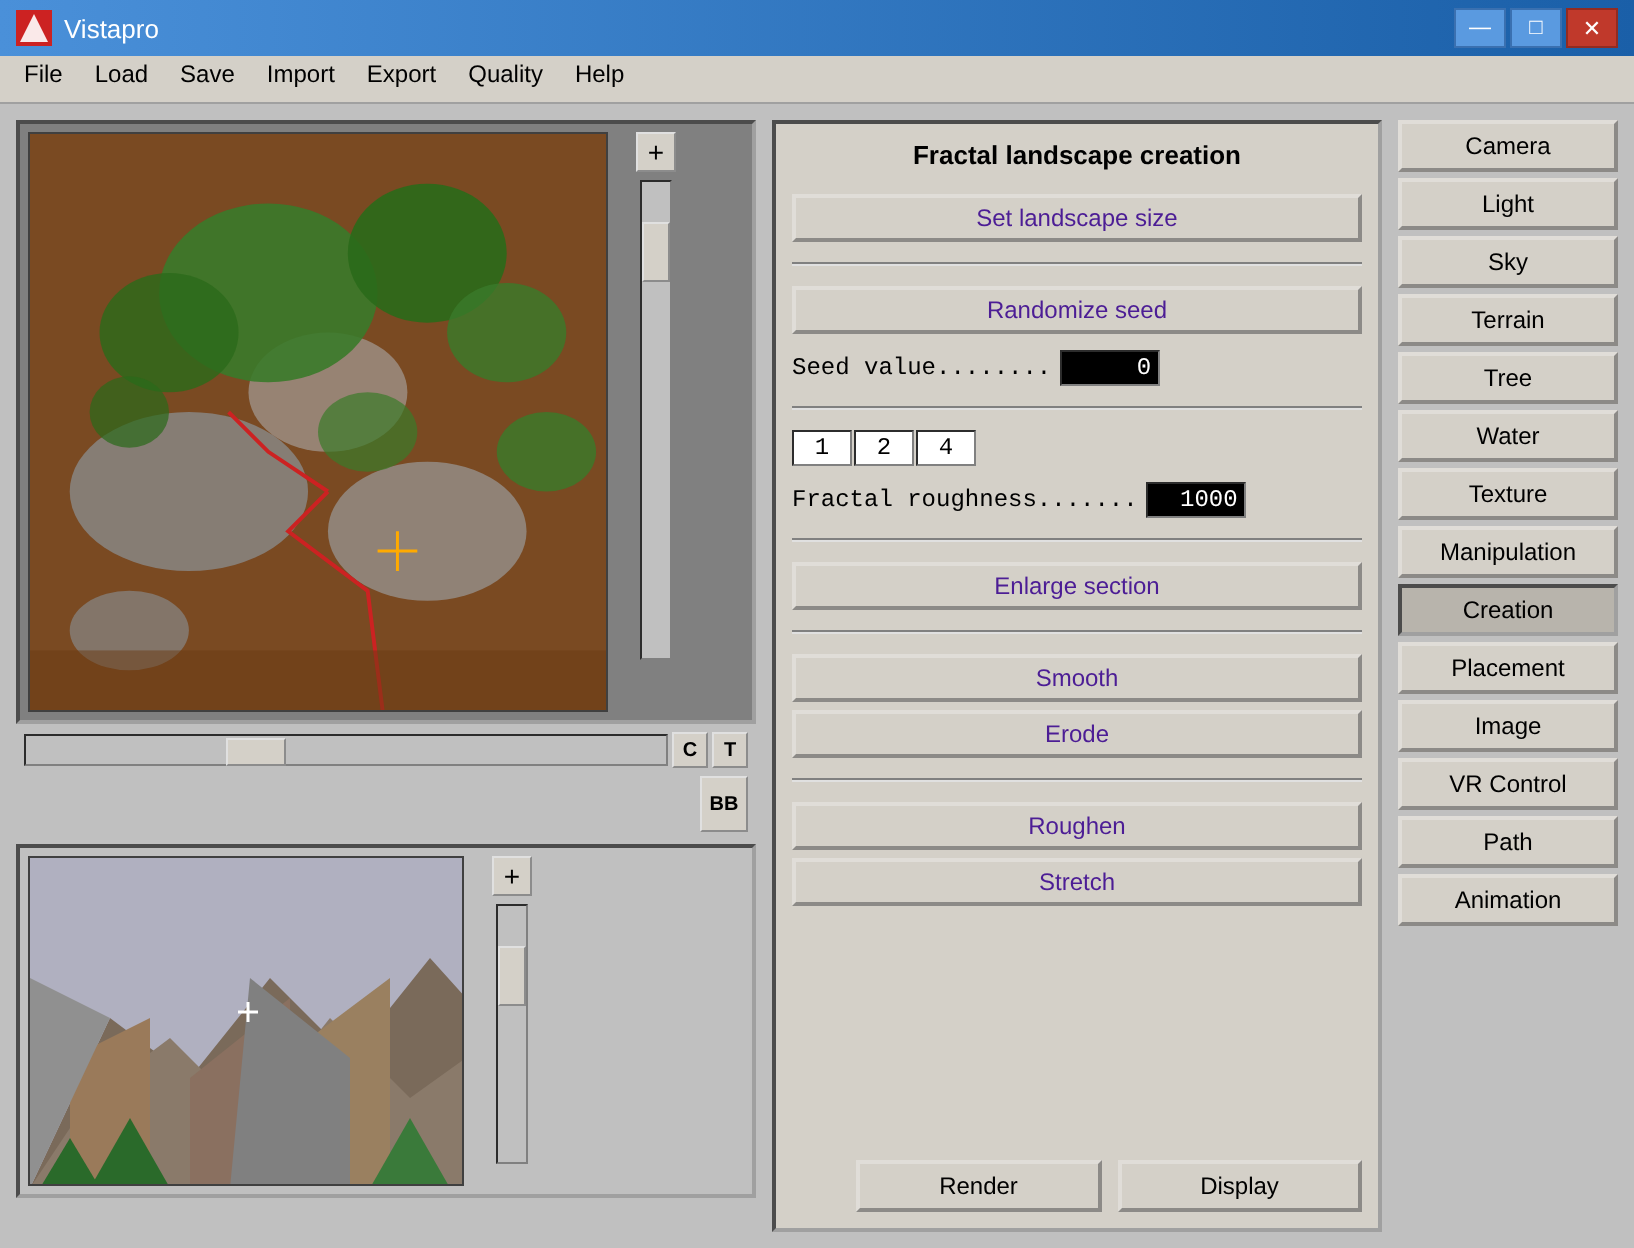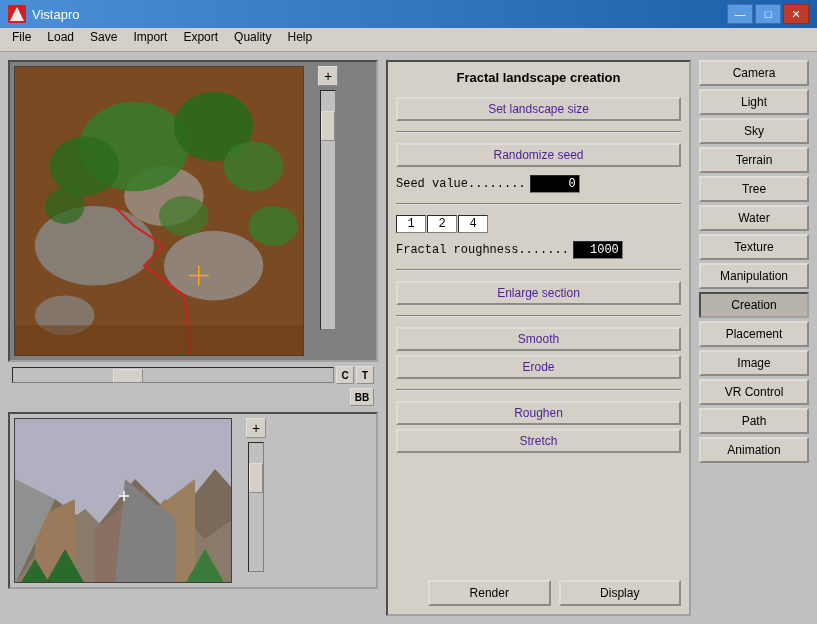--- a/index.html
+++ b/index.html
@@ -156,21 +156,21 @@
       border: 1px outset #e0e0e0;
       display: flex;
       align-items: center;
       justify-content: center;
       cursor: pointer;
       font-size: 10px;
       font-weight: bold;
     }
     .bb-btn {
       width: 24px;
-      height: 18px;
+      height: 28px;
       background: #d4d0c8;
       border: 1px outset #e0e0e0;
       display: flex;
       align-items: center;
       justify-content: center;
       cursor: pointer;
       font-size: 10px;
       font-weight: bold;
     }
     .preview-container {

